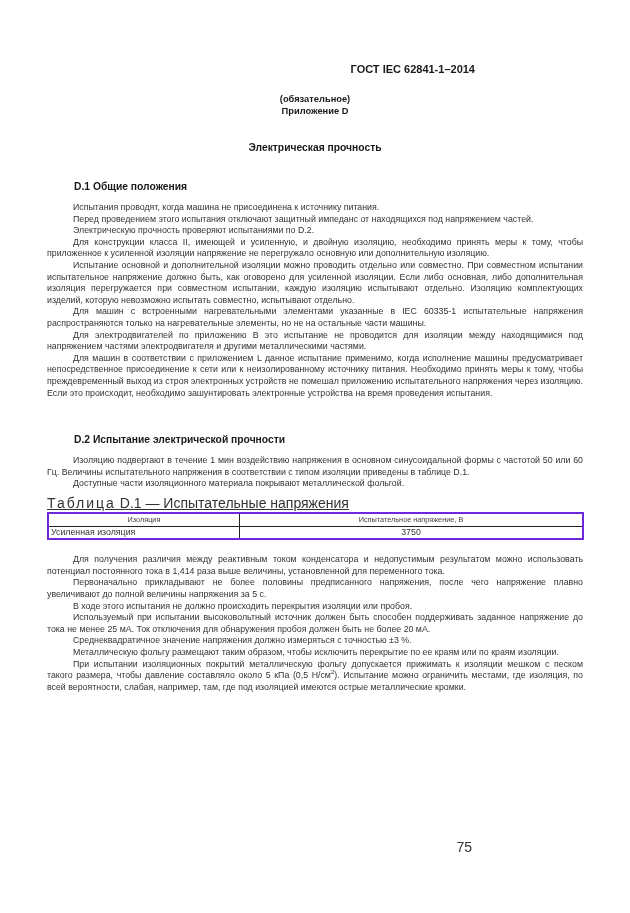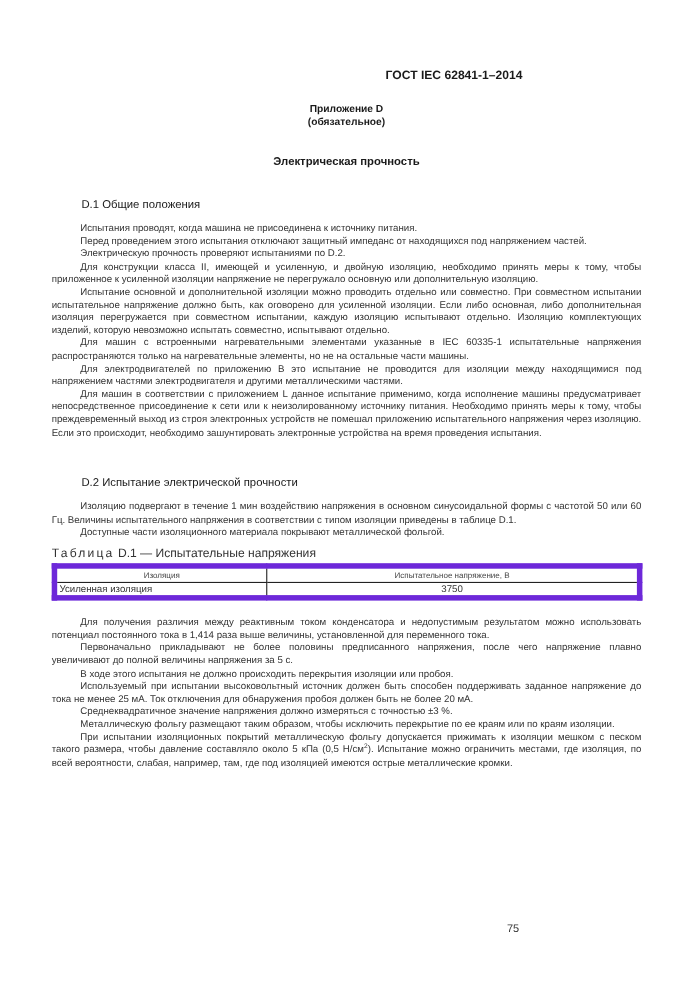--- a/index.html
+++ b/index.html
@@ -52,49 +52,50 @@
     }
     .content {
       position: absolute;
       left: 47px;
       width: 536px;
       font-size: 8.8px;
       line-height: 11.6px;
     }
     .section-heading {
       font-size: 10.3px;
-      font-weight: normal;
+      font-weight: bold;
       color: #1a1a1a;
       margin: 0 0 0 27px;
       line-height: 13px;
     }
     p.para {
       margin: 0;
       text-indent: 26px;
       text-align: justify;
       color: #333;
     }
     #s1 { top: 180px; }
     #s1 .section-heading { margin-bottom: 9px; }
     #s2 { top: 433px; }
     #s2 .section-heading { margin-bottom: 9px; }
     .table-caption {
       margin-top: 8px;
-      font-size: 11px;
+      font-size: 14px;
       color: #333;
       line-height: 11px;
+      text-decoration: underline;
     }
     .table-caption .spaced {
       letter-spacing: 2px;
     }
     table.data-table {
       margin-top: 3px;
       width: 537px;
       border-collapse: collapse;
-      border: 5px solid #6d28d9;
+      border: 2px solid #6d28d9;
       font-size: 8.8px;
       color: #333;
     }
     table.data-table th {
       font-weight: normal;
       font-size: 7.3px;
       text-align: center;
       border-bottom: 1.5px solid #222;
       padding: 1px 2px;
       line-height: 10px;
@@ -110,34 +111,34 @@
       padding: 0 2px;
       line-height: 11.5px;
     }
     table.data-table td.col2 { text-align: center; }
     .after-table { margin-top: 14px; }
     sup { font-size: 6px; line-height: 0; }
     .page-number {
       position: absolute;
       top: 839px;
       right: 50px;
-      font-size: 10px;
+      font-size: 14px;
       color: #333;
     }
   </style>
 </head>
 <body>
 
 <div class="page">
 
   <div class="doc-header">ГОСТ IEC 62841-1–2014</div>
 
   <div class="annex">
+    <div>(обязательное)</div>
     <div>Приложение D</div>
-    <div>(обязательное)</div>
   </div>
 
   <div class="annex-title">Электрическая прочность</div>
 
   <div class="content" id="s1">
     <div class="section-heading">D.1 Общие положения</div>
     <p class="para">Испытания проводят, когда машина не присоединена к источнику питания.</p>
     <p class="para">Перед проведением этого испытания отключают защитный импеданс от находящихся под напряжением частей.</p>
     <p class="para">Электрическую прочность проверяют испытаниями по D.2.</p>
     <p class="para">Для конструкции класса II, имеющей и усиленную, и двойную изоляцию, необходимо принять меры к тому, чтобы приложенное к усиленной изоляции напряжение не перегружало основную или дополнительную изоляцию.</p>

